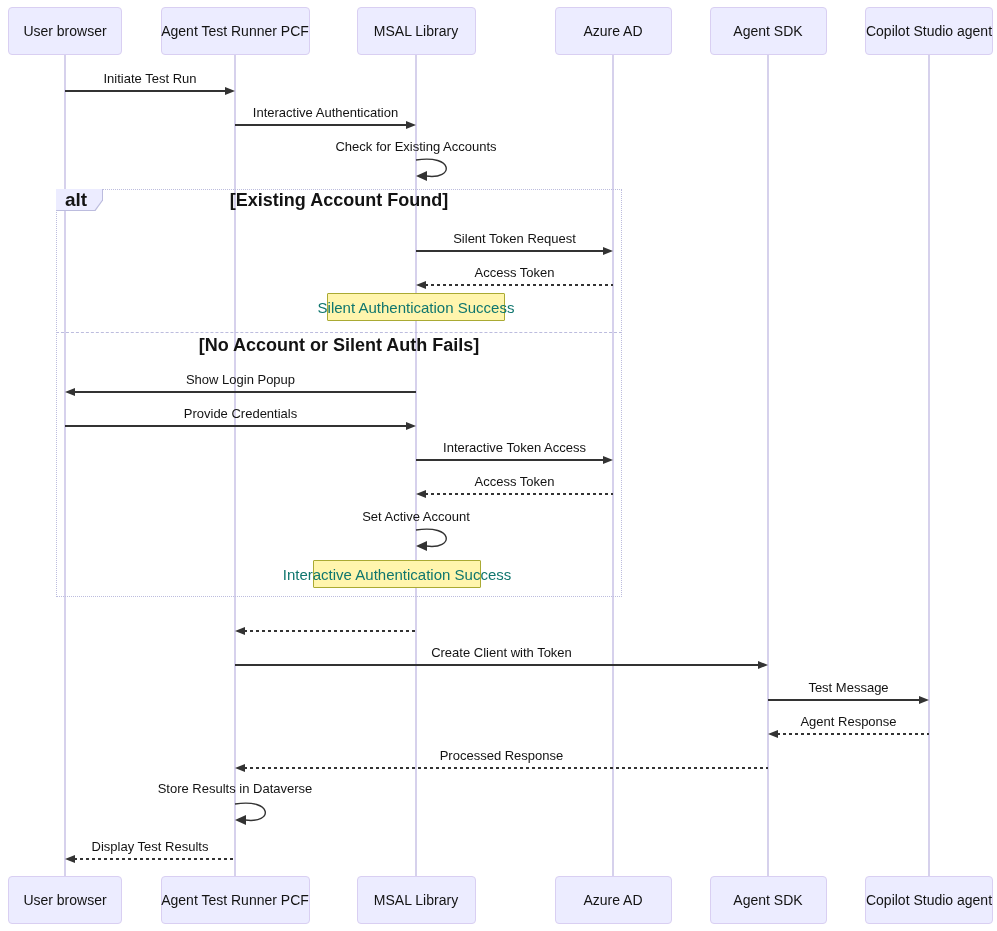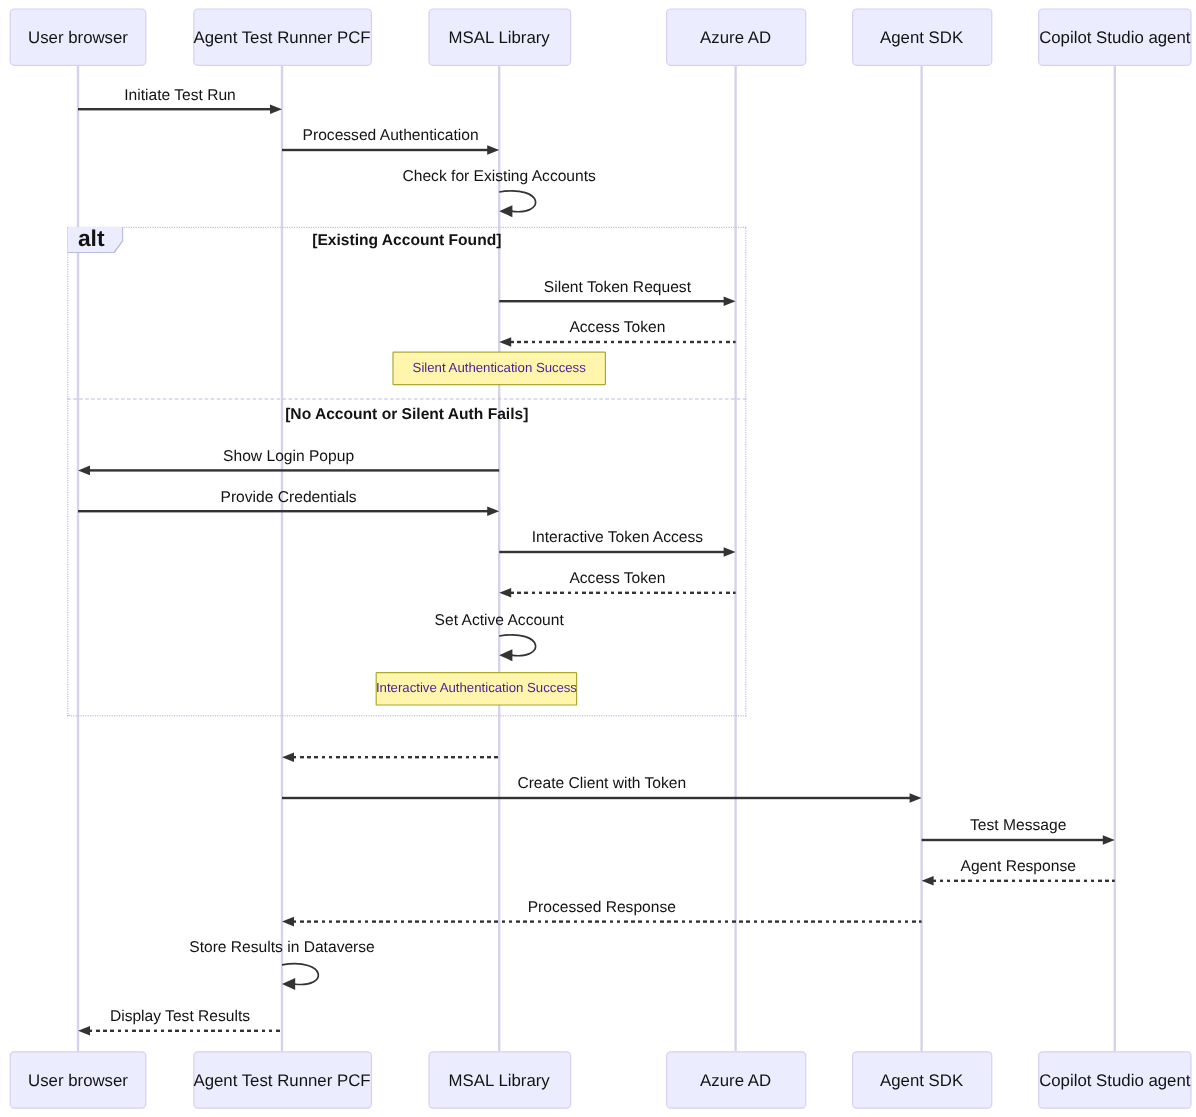--- a/index.html
+++ b/index.html
@@ -23,34 +23,34 @@
   .msg-label{
     width:340px;text-align:center;font-size:13px;color:var(--text);
     white-space:nowrap;z-index:4;height:17px;line-height:17px;
   }
   .arrow-head{width:0;height:0;border-top:4.5px solid transparent;border-bottom:4.5px solid transparent;z-index:4;}
   .arrow-head.right{border-left:10px solid var(--arrow);}
   .arrow-head.left{border-right:10px solid var(--arrow);}
   .self-loop{z-index:3;}
   .note-box{
     background:var(--note-fill);border:1px solid var(--note-border);
-    text-align:center;font-size:11px;color:#4c1d95;z-index:5;
+    text-align:center;font-size:15px;color:#0f766e;z-index:5;
     display:flex;align-items:center;justify-content:center;white-space:nowrap;border-radius:1px;
   }
   .frame{border:1px dotted var(--frame-border);z-index:1;}
   .frame-tab{background:var(--frame-border);clip-path:polygon(0 0,100% 0,100% 52%,84% 100%,0 100%);z-index:5;}
   .frame-tab-inner{
     left:0;top:0;right:1px;bottom:1px;background:var(--frame-fill);
     clip-path:polygon(0 0,100% 0,100% 52%,84% 100%,0 100%);
     display:flex;align-items:center;justify-content:center;
     font-size:19px;font-weight:600;color:#131313;padding-right:6px;
   }
   .frame-divider{border-top:1px dashed var(--frame-border);height:0;z-index:2;}
   .frame-cond{
-    text-align:center;font-size:13px;font-weight:600;color:#131313;
+    text-align:center;font-size:18px;font-weight:600;color:#131313;
     white-space:nowrap;z-index:4;height:16px;line-height:16px;
   }
 </style>
 </head>
 <body>
 
 <div id="stage" style="--actor-fill: #ECECFF; --actor-border: #d9cff2; --lifeline: #d6d1ec; --arrow: #333333; --text: #131313; --note-fill: #fff5ad; --note-border: #aaaa33; --frame-border: #bcbcde; --frame-fill: #ECECFF;">
     <div class="lifeline" style="left: 64px; top: 55px; height: 821px;"></div>
     <div class="lifeline" style="left: 234px; top: 55px; height: 821px;"></div>
     <div class="lifeline" style="left: 415px; top: 55px; height: 821px;"></div>
@@ -62,21 +62,21 @@
       <div class="frame-tab-inner">alt</div>
     </div>
     <div class="frame-cond" style="left: 56px; top: 192px; width: 566px;">[Existing Account Found]</div>
     <div class="frame-divider" style="left: 56px; top: 332px; width: 566px;"></div>
     <div class="frame-cond" style="left: 56px; top: 337px; width: 566px;">[No Account or Silent Auth Fails]</div>
     <div class="msg-line-solid" style="left: 65px; width: 161px; top: 90px;"></div>
     <div class="arrow-head right" style="left: 225px; top: 86.5px;"></div>
     <div class="msg-label" style="left: -20px; top: 70px;">Initiate Test Run</div>
     <div class="msg-line-solid" style="left: 235px; width: 172px; top: 124px;"></div>
     <div class="arrow-head right" style="left: 406px; top: 120.5px;"></div>
-    <div class="msg-label" style="left: 155.5px; top: 104px;">Processed Authentication</div>
+    <div class="msg-label" style="left: 155.5px; top: 104px;">Interactive Authentication</div>
     <div class="msg-label" style="left: 246px; top: 138px;">Check for Existing Accounts</div>
     <div class="self-loop" style="left: 414px; top: 157px; width: 46px; height: 26px;">
       <svg width="46" height="26" viewBox="0 0 46 26" xmlns="http://www.w3.org/2000/svg">
         <path d="M2,3 C40,-3 41,23 12,19" fill="none" stroke="#333333" stroke-width="1.4"></path>
         <polygon points="13,14 13,24 2,19" fill="#333333"></polygon>
       </svg>
     </div>
     <div class="msg-line-solid" style="left: 416px; width: 188px; top: 250px;"></div>
     <div class="arrow-head right" style="left: 603px; top: 246.5px;"></div>
     <div class="msg-label" style="left: 344.5px; top: 230px;">Silent Token Request</div>

